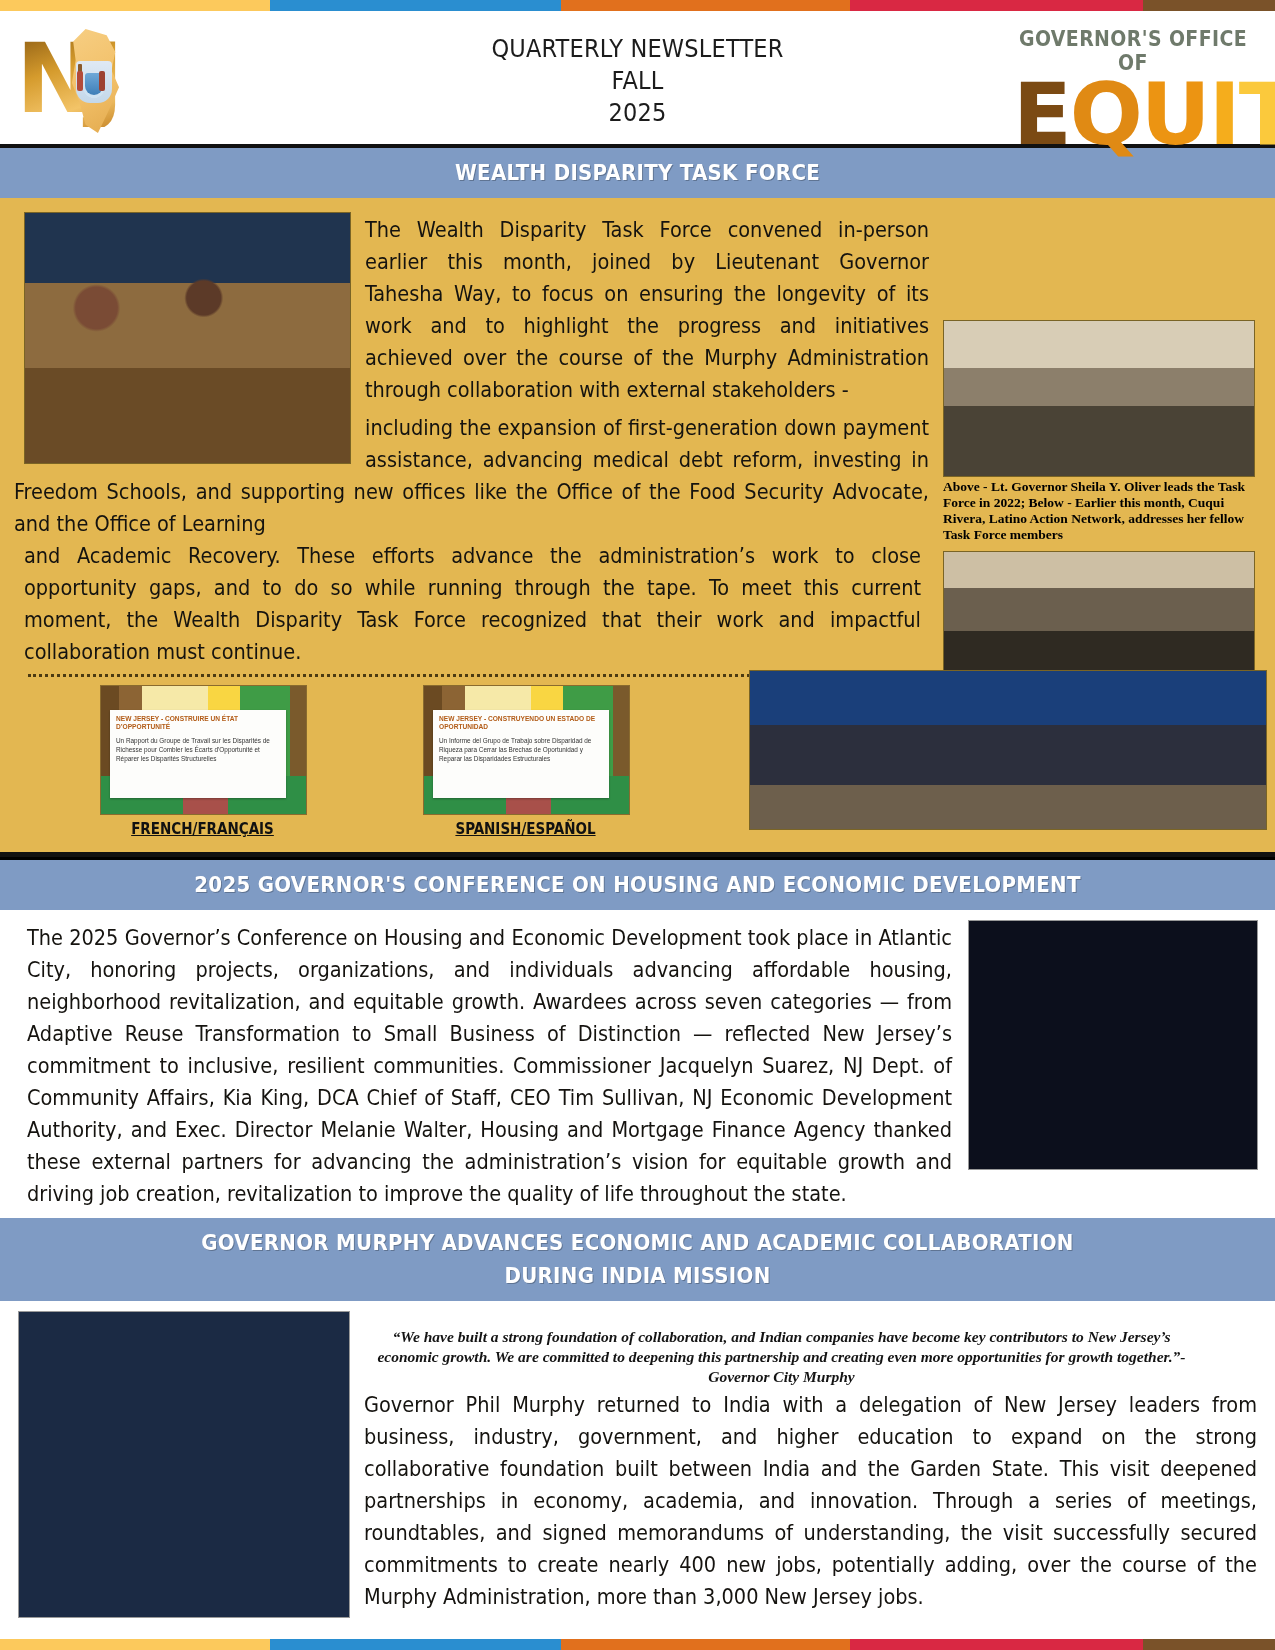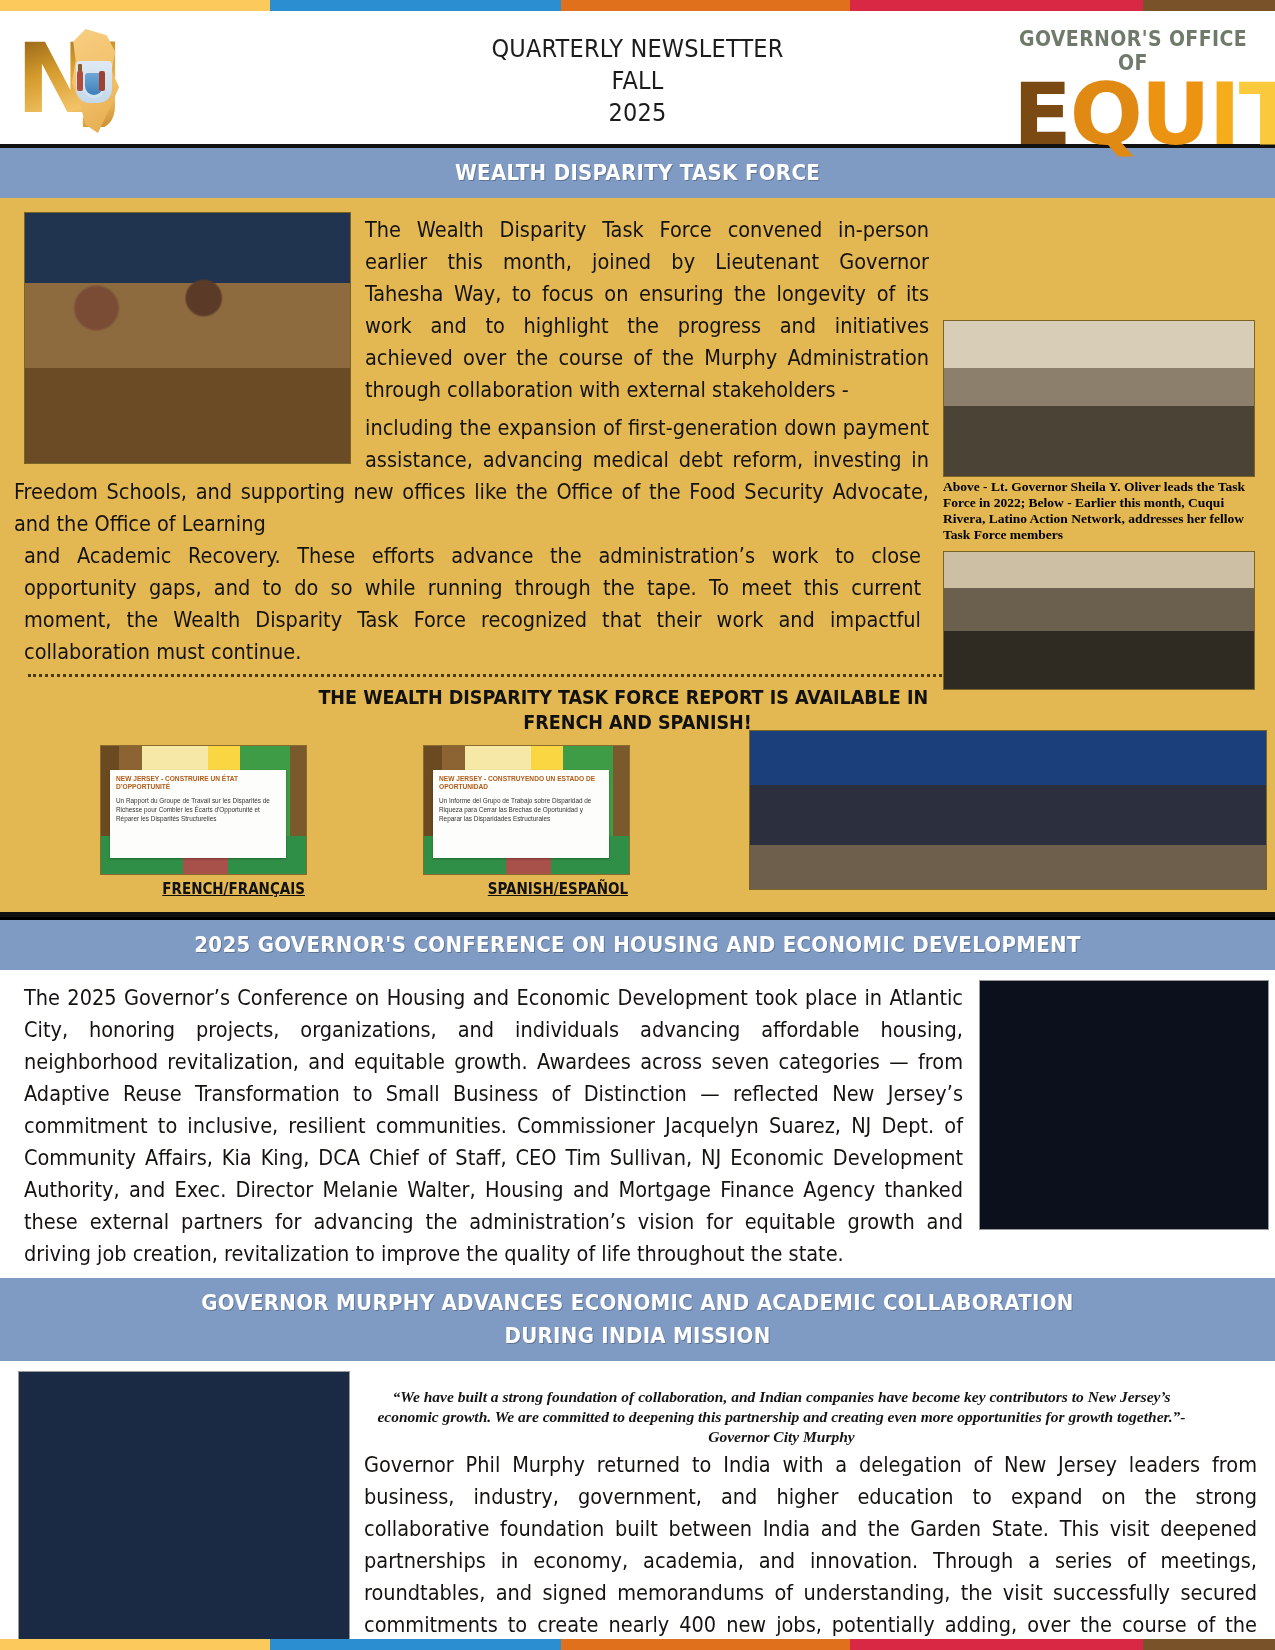--- a/index.html
+++ b/index.html
@@ -141,31 +141,31 @@
   .bookcard{
     position:absolute;left:9px;top:24px;width:176px;height:88px;
     background:#fdfdfb;padding:5px 6px;box-sizing:border-box;z-index:2;
     box-shadow:0 1px 2px rgba(0,0,0,.3);
   }
   .bc-h{font-size:6.6px;font-weight:bold;color:#b25b16;line-height:8.4px;
         font-family:"Liberation Sans",sans-serif;}
   .bc-b{font-size:6.4px;color:#333;line-height:9.2px;margin-top:4px;
         font-family:"Liberation Sans",sans-serif;}
   .booklbl{
-    text-align:right;font-weight:bold;font-size:15px;margin-top:5px;
+    text-align:center;font-weight:bold;font-size:15px;margin-top:5px;
     font-family:"DejaVu Sans Condensed","Liberation Sans",sans-serif;
     color:#111;text-decoration:underline;
   }
   .grouppic{
     position:absolute;right:8px;bottom:8px;width:516px;height:158px;
     border:1px solid #7a6425;overflow:hidden;background:#1f3358;
   }
 
   
-  .sec2{background:#fff;position:relative;padding:6px 0 4px;margin-left:8px;}
+  .sec2{background:#fff;position:relative;padding:6px 11px 4px;}
   .sec2 .col{padding:6px 14px 4px 16px;}
   .sec2 .photo-r{
     float:right;width:288px;height:248px;margin:4px 6px 4px 16px;
     border:1px solid #999;overflow:hidden;background:#0c0f1c;
   }
 
   
   .sec3{background:#fff;position:relative;padding:4px 0 0;}
   .quote{
     font-family:"Liberation Serif","DejaVu Serif",serif;
@@ -248,24 +248,20 @@
       <div class="photo p2 ph-room"></div>
       <div class="cap">Above - Lt. Governor Sheila Y. Oliver leads the Task Force in 2022; Below - Earlier this month, Cuqui Rivera, Latino Action Network, addresses her fellow Task Force members</div>
       <div class="photo p3 ph-panel"></div>
 
       <div class="body-txt s1-txt">The Wealth Disparity Task Force convened in-person earlier this month, joined by Lieutenant Governor Tahesha Way, to focus on ensuring the longevity of its work and to highlight the progress and initiatives achieved over the course of the Murphy Administration through collaboration with external stakeholders -</div>
       <div class="body-txt s1-txt">including the expansion of first-generation down payment assistance, advancing medical debt reform, investing in Freedom Schools, and supporting new offices like the Office of the Food Security Advocate, and the Office of Learning</div>
       <div class="body-txt" style="padding:0 340px 0 10px;">and Academic Recovery. These efforts advance the administration’s work to close opportunity gaps, and to do so while running through the tape. To meet this current moment, the Wealth Disparity Task Force recognized that their work and impactful collaboration must continue.</div>
 
       <div class="dots"></div>
 
-      <div class="avail">
-        <div>THE WEALTH DISPARITY TASK FORCE REPORT IS AVAILABLE IN</div>
-        <div>FRENCH AND SPANISH!</div>
-      </div>
 
       <div class="books">
         <div class="book">
           <div class="bookimg">
             <div class="bookcard">
               <div class="bc-h">NEW JERSEY - CONSTRUIRE UN ÉTAT D’OPPORTUNITÉ</div>
               <div class="bc-b">Un Rapport du Groupe de Travail sur les Disparités de Richesse pour Combler les Écarts d’Opportunité et Réparer les Disparités Structurelles</div>
             </div>
           </div>
           <div class="booklbl">FRENCH/FRANÇAIS</div>

